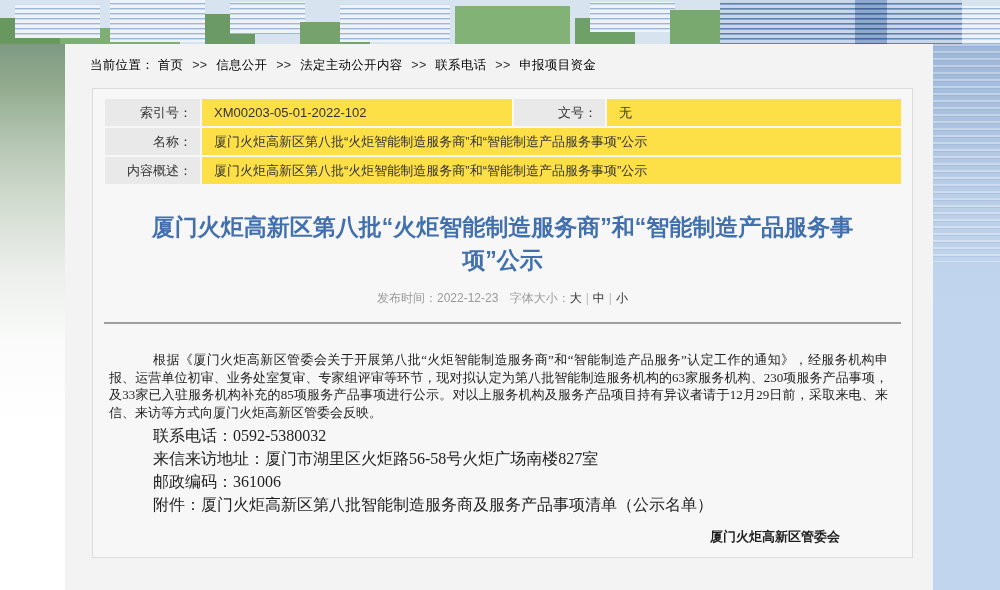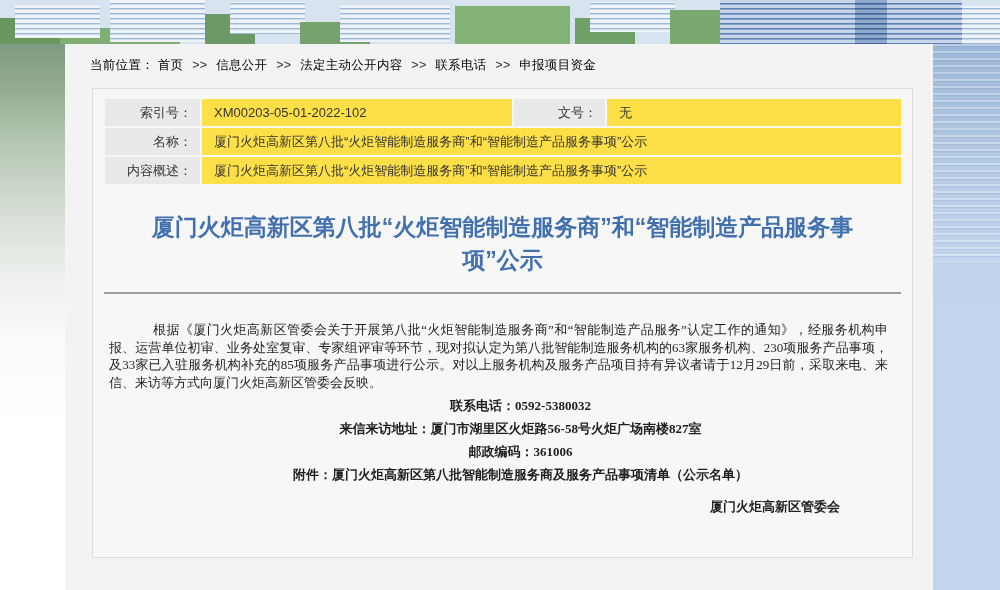--- a/index.html
+++ b/index.html
@@ -130,25 +130,24 @@
   }
   .art-body .lead {
     margin-top: 27px;
     font-size: 13px;
     line-height: 17.5px;
     text-align: justify;
     text-indent: 44px;
   }
   .contact-line {
     margin-top: 6px;
-    font-size: 13px;
+    font-size: 16px;
     line-height: 17px;
-    font-weight: bold;
+    font-weight: normal;
     text-indent: 44px;
-    text-align: center;
   }
   .contact-line:first-of-type { margin-top: 9px; }
   .attachment .c-val { cursor: pointer; }
   .sign-org, .sign-date {
     font-family: "Liberation Serif", "DejaVu Serif", serif;
     font-weight: bold;
     font-size: 13px;
     text-align: right;
     padding-right: 48px;
     color: #1e1e1e;
@@ -230,20 +229,24 @@
         </tr>
         <tr>
           <td class="lbl">内容概述：</td>
           <td class="val" colspan="3">厦门火炬高新区第八批“火炬智能制造服务商”和“智能制造产品服务事项”公示</td>
         </tr>
       </tbody>
         </table>
 
       <h1 class="art-title">厦门火炬高新区第八批“火炬智能制造服务商”和“智能制造产品服务事项”公示</h1>
 
+      <div class="art-meta">
+        <span>发布时间：</span><span>2022-12-23</span>
+        <span style="margin-left:8px">字体大小：</span><span class="fsz">大</span><span class="bar">|</span><span class="fsz">中</span><span class="bar">|</span><span class="fsz">小</span>
+      </div>
 
       <hr class="divider">
 
       <div class="art-body">
         <p class="lead">根据《厦门火炬高新区管委会关于开展第八批“火炬智能制造服务商”和“智能制造产品服务”认定工作的通知》，经服务机构申报、运营单位初审、业务处室复审、专家组评审等环节，现对拟认定为第八批智能制造服务机构的63家服务机构、230项服务产品事项，及33家已入驻服务机构补充的85项服务产品事项进行公示。对以上服务机构及服务产品项目持有异议者请于12月29日前，采取来电、来信、来访等方式向厦门火炬高新区管委会反映。</p>
 
         <p class="contact-line"><span class="c-lbl">联系电话：</span><span class="c-val">0592-5380032</span></p>
         <p class="contact-line"><span class="c-lbl">来信来访地址：</span><span class="c-val">厦门市湖里区火炬路56-58号火炬广场南楼827室</span></p>
         <p class="contact-line"><span class="c-lbl">邮政编码：</span><span class="c-val">361006</span></p>
         <p class="contact-line attachment"><span class="c-lbl">附件：</span><span class="c-val">厦门火炬高新区第八批智能制造服务商及服务产品事项清单（公示名单）</span></p>

